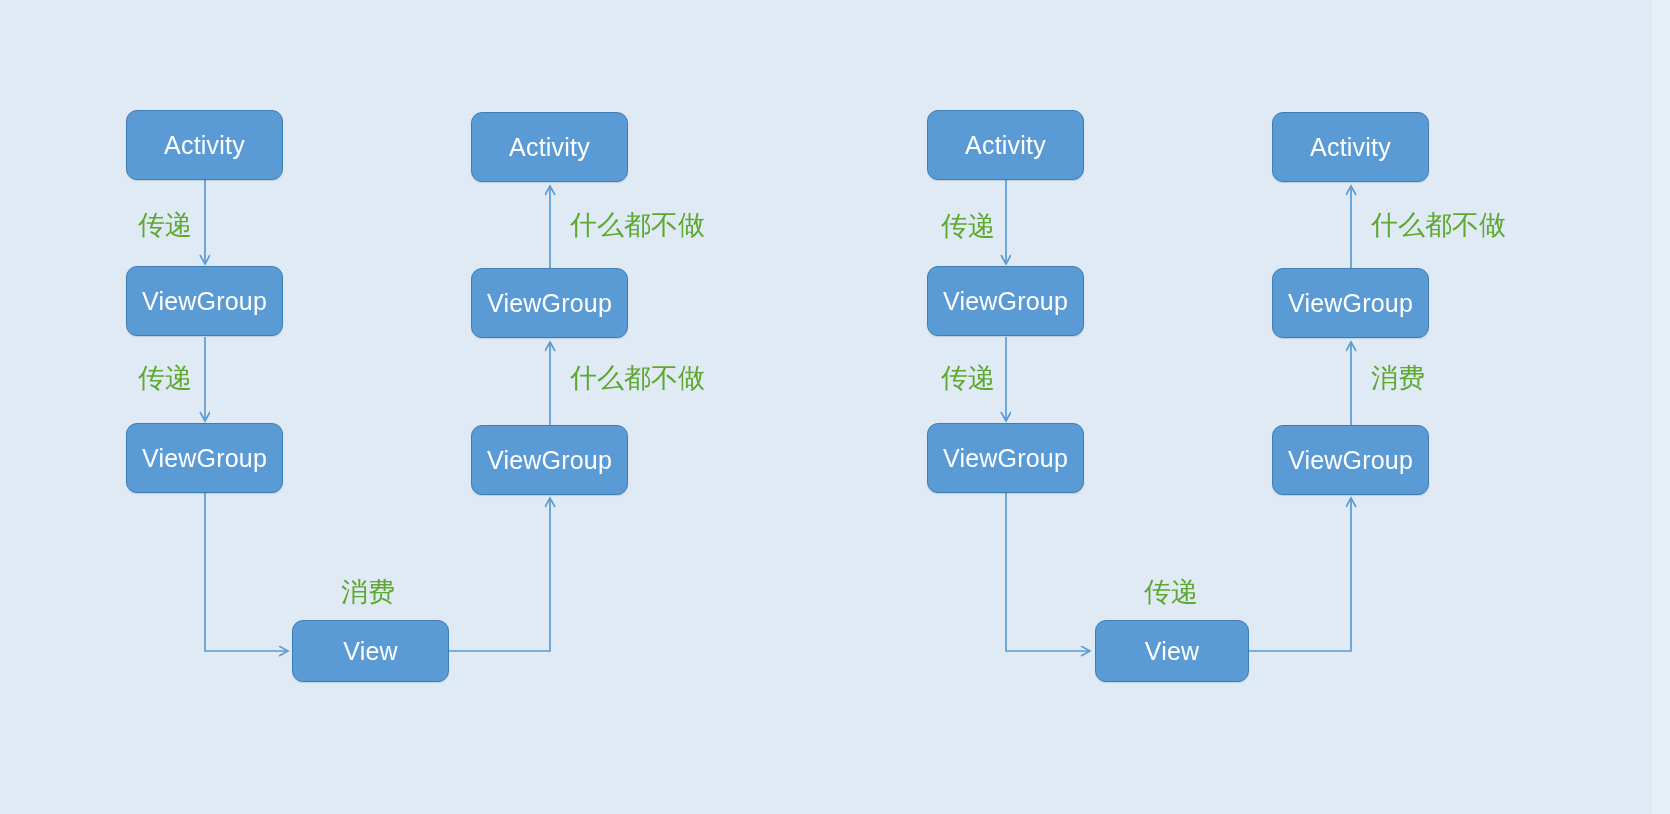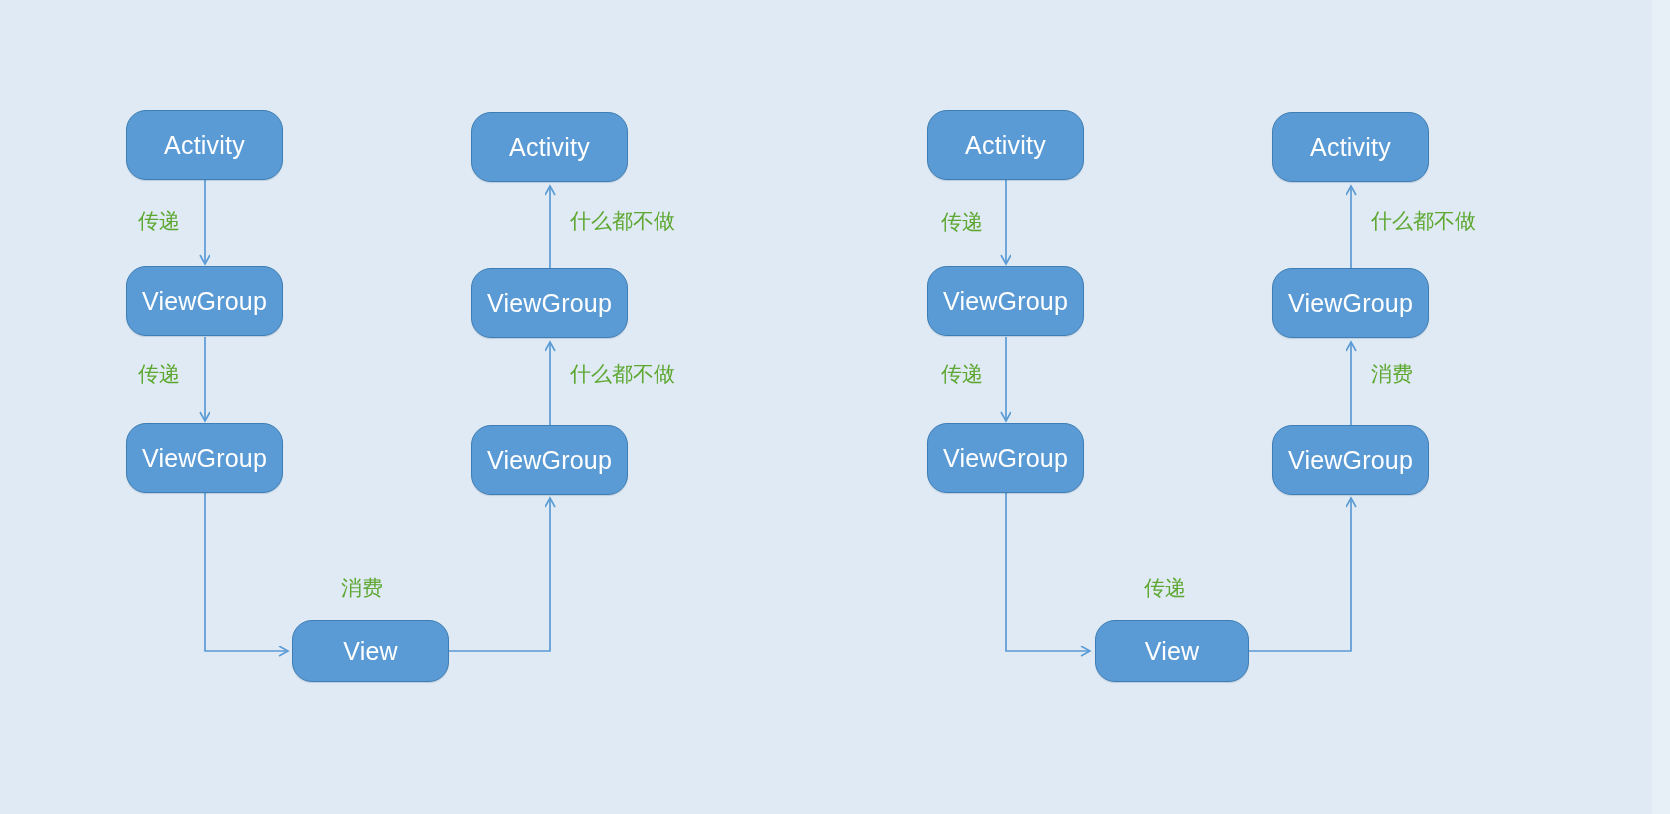--- a/index.html
+++ b/index.html
@@ -33,35 +33,35 @@
     left: 0;
     top: 0;
     width: 1670px;
     height: 814px;
   }
   .node {
     position: absolute;
     box-sizing: border-box;
     background: #5b9bd5;
     border: 1.5px solid #3f7eb4;
-    border-radius: 20px;
+    border-radius: 11px;
     color: #ffffff;
     display: flex;
     align-items: center;
     justify-content: center;
     font-size: 25px;
     font-weight: 400;
     letter-spacing: 0.2px;
     box-shadow: 0 1px 1px rgba(40,80,120,0.18);
     z-index: 3;
   }
   .edge-label {
     position: absolute;
     color: #5ea832;
-    font-size: 21px;
+    font-size: 27px;
     white-space: nowrap;
     z-index: 4;
     font-family: "DejaVu Sans", "Liberation Sans", sans-serif;
   }
 </style>
 </head>
 <body>
 
 <div id="canvas">
 

